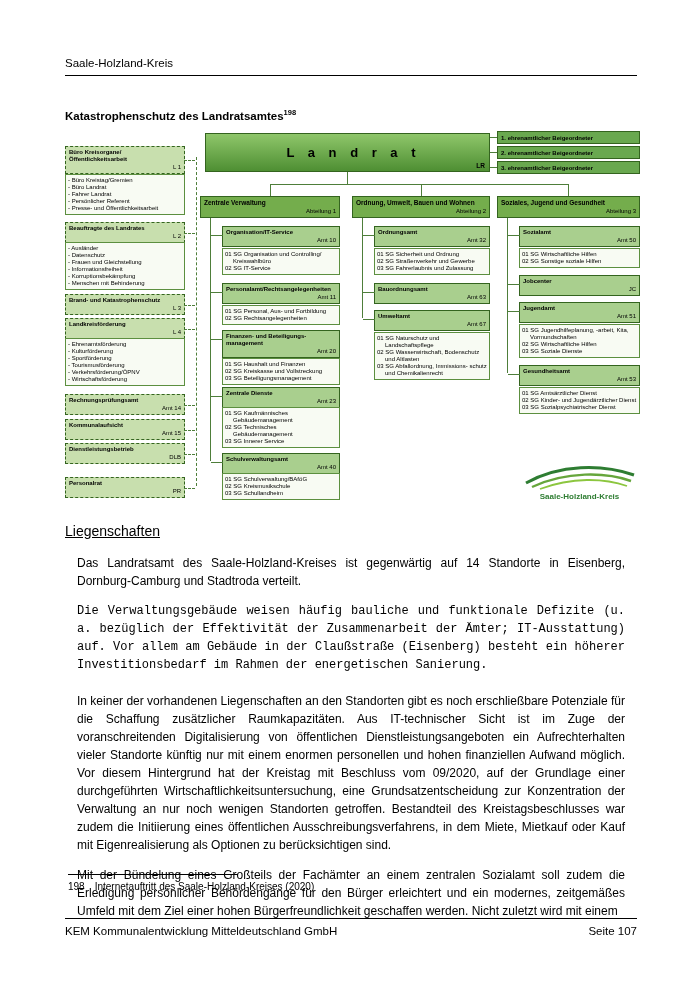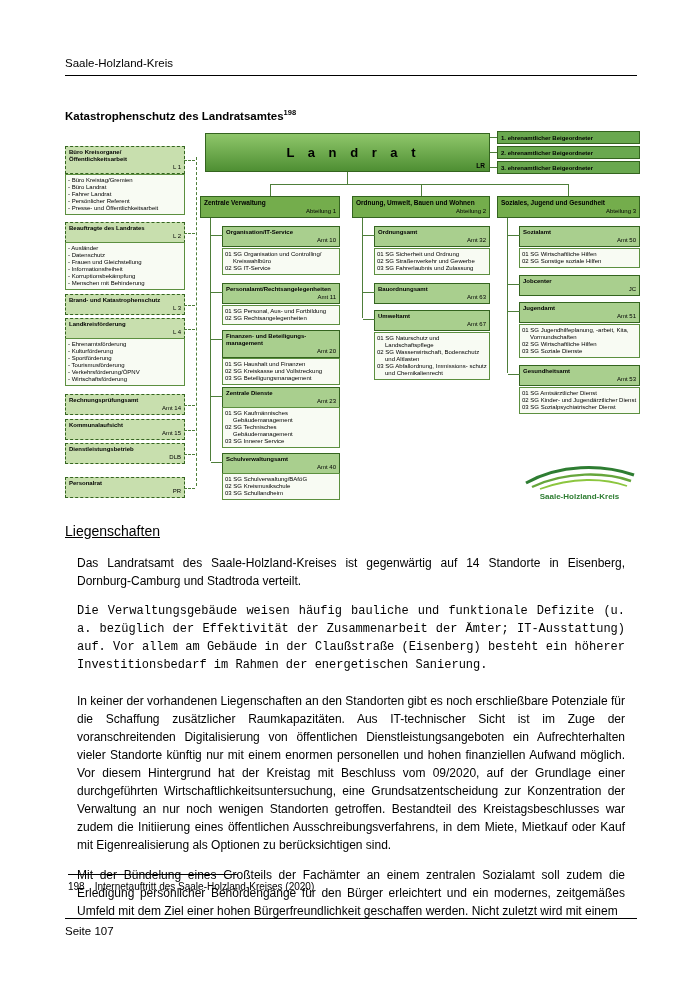--- a/index.html
+++ b/index.html
@@ -289,16 +289,17 @@
     <p>In keiner der vorhandenen Liegenschaften an den Standorten gibt es noch erschließbare Potenziale für die Schaffung zusätzlicher Raumkapazitäten. Aus IT-technischer Sicht ist im Zuge der voranschreitenden Digitalisierung von öffentlichen Dienstleistungsangeboten ein Aufrechterhalten vieler Standorte künftig nur mit einem enormen personellen und hohen finanziellen Aufwand möglich. Vor diesem Hintergrund hat der Kreistag mit Beschluss vom 09/2020, auf der Grundlage einer durchgeführten Wirtschaftlichkeitsuntersuchung, eine Grundsatzentscheidung zur Konzentration der Verwaltung an nur noch wenigen Standorten getroffen. Bestandteil des Kreistagsbeschlusses war zudem die Initiierung eines öffentlichen Ausschreibungsverfahrens, in dem Miete, Mietkauf oder Kauf mit Eigenrealisierung als Optionen zu berücksichtigen sind.</p>
     <p>Mit der Bündelung eines Großteils der Fachämter an einem zentralen Sozialamt soll zudem die Erledigung persönlicher Behördengänge für den Bürger erleichtert und ein modernes, zeitgemäßes Umfeld mit dem Ziel einer hohen Bürgerfreundlichkeit geschaffen werden. Nicht zuletzt wird mit einem</p>
   </div>
 
   <div class="footnote">
     <div class="fn-rule"></div>
     <span class="fn-num">198</span><span>Internetauftritt des Saale-Holzland-Kreises (2020)</span>
   </div>
 
   <div class="ftr">
+    <span>KEM Kommunalentwicklung Mitteldeutschland GmbH</span>
     <span>Seite 107</span>
   </div>
 
 </div>
 
 </body></html>

